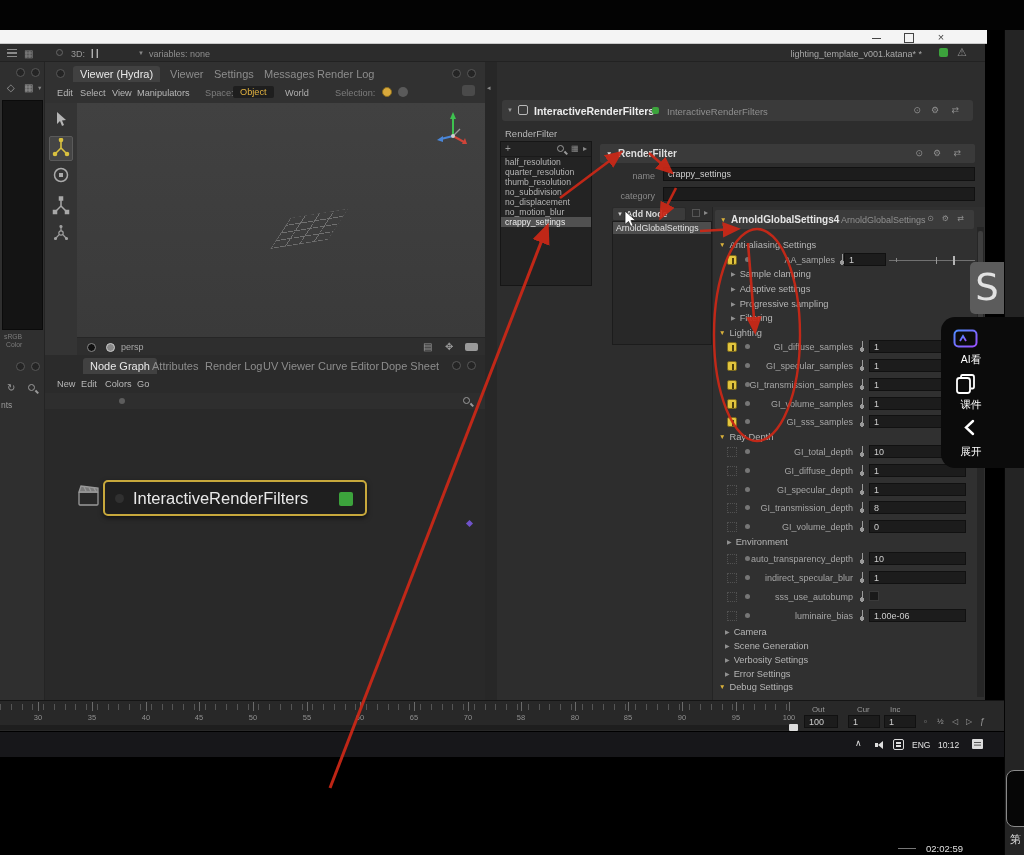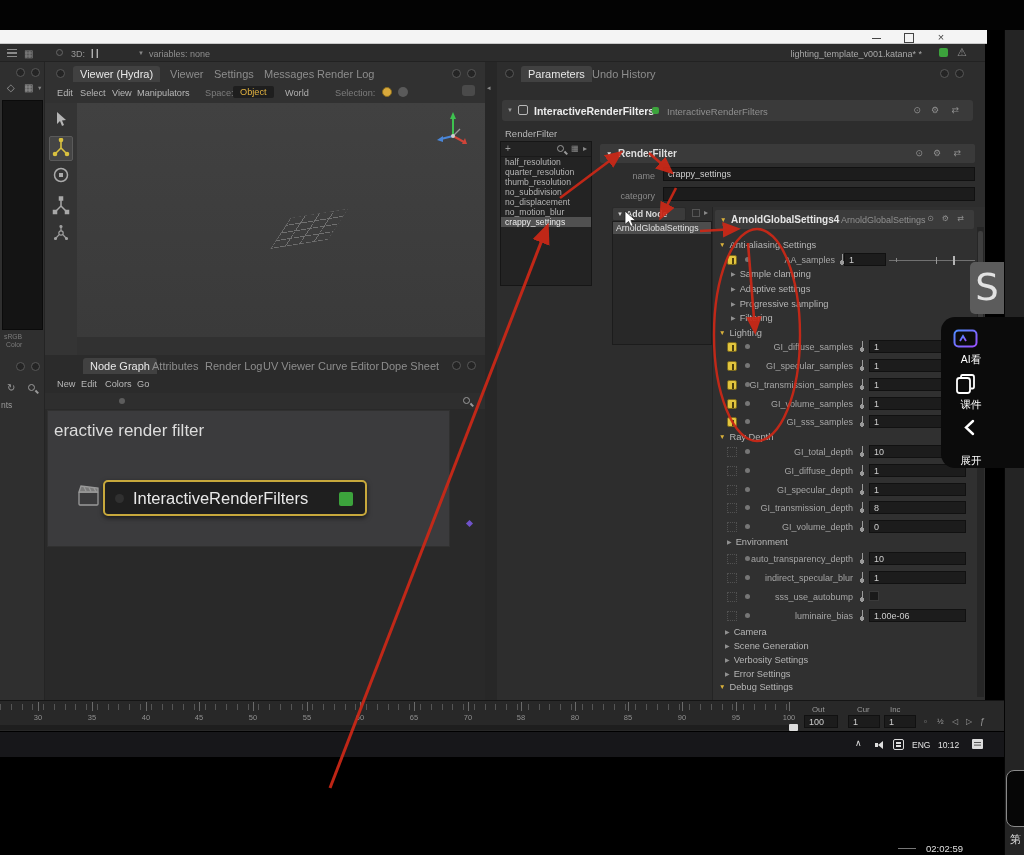--- a/index.html
+++ b/index.html
@@ -227,20 +227,28 @@
   <svg class="abs" style="left:436px;top:110px" width="36" height="40">
     <line x1="17" y1="26" x2="17" y2="7" stroke="#3ec24f" stroke-width="2"></line>
       <path d="M17,2 L14,9 L20,9 Z" fill="#3ec24f"></path>
     <line x1="17" y1="26" x2="28" y2="32" stroke="#d04438" stroke-width="2"></line>
       <path d="M31,34 L26,34 L29,28 Z" fill="#d04438"></path>
     <line x1="17" y1="26" x2="5" y2="29" stroke="#4a86d8" stroke-width="2"></line>
       <path d="M1,30 L7,26 L7,32 Z" fill="#4a86d8"></path>
     <line x1="17" y1="26" x2="24" y2="19" stroke="#999" stroke-width="1.2"></line>
     <circle cx="17" cy="26" r="2" fill="#cfcfcf"></circle>
   </svg>
+  <div class="abs vstatus">
+    <span style="position:absolute;left:10px;top:5px;width:9px;height:9px;border-radius:50%;background:#111;border:1px solid #888"></span>
+    <span style="position:absolute;left:29px;top:5px;width:9px;height:9px;border-radius:50%;background:#888;border:1px solid #ccc"></span>
+    <span style="position:absolute;left:44px;top:4px;color:#a8a8a8">persp</span>
+    <span style="position:absolute;left:346px;top:3px;color:#9a9a9a;font-size:10px">▤</span>
+    <span style="position:absolute;left:368px;top:3px;color:#9a9a9a;font-size:10px">✥</span>
+    <span style="position:absolute;left:388px;top:5px;width:13px;height:8px;background:#9a9a9a;border-radius:2px"></span>
+  </div>
 
   <div class="abs ng"></div>
   <div class="abs tabrow" style="left:45px;top:357px;width:440px;height:19px">
     <span class="abs tab-active" style="left:38px;top:1px">Node Graph</span>
     <span class="abs tab-plain" style="left:100px;top:1px">Attributes</span>
     <span class="abs tab-plain" style="left:153px;top:1px">Render Log</span>
     <span class="abs tab-plain" style="left:211px;top:1px">UV Viewer</span>
     <span class="abs tab-plain" style="left:266px;top:1px">Curve Editor</span>
     <span class="abs tab-plain" style="left:329px;top:1px">Dope Sheet</span>
     <span class="panel-circ" style="left:407px;top:4px"></span>
@@ -250,23 +258,20 @@
     <span class="abs menu-item" style="left:12px;top:3px">New</span>
     <span class="abs menu-item" style="left:36px;top:3px">Edit</span>
     <span class="abs menu-item" style="left:60px;top:3px">Colors</span>
     <span class="abs menu-item" style="left:92px;top:3px">Go</span>
   </div>
   <div class="abs" style="left:45px;top:393px;width:440px;height:16px;background:#2e2e2e">
     <span style="position:absolute;left:74px;top:5px;width:6px;height:6px;border-radius:50%;background:#5d5d5d"></span>
     <span class="mag" style="left:418px;top:4px"></span>
   </div>
   <div class="abs ngcanvas">
-    <div class="backdrop">
-      <div style="position:absolute;left:6px;top:10px;font-size:17px;color:#dcdcdc;white-space:nowrap">eractive render filter</div>
-    </div>
     <svg style="position:absolute;left:32px;top:74px" width="24" height="28">
       <g stroke="#9a9a9a" stroke-width="1.3" fill="none">
         <rect x="2" y="9" width="19" height="13" rx="1"></rect>
         <path d="M2,9 L4,3 L21,5 L21,9 Z" fill="#7a7a7a"></path>
         <line x1="7" y1="4" x2="9" y2="8"></line>
           <line x1="12" y1="4.5" x2="14" y2="8.5"></line>
           <line x1="17" y1="5" x2="19" y2="9"></line>
       </g>
     </svg>
     <div class="nodebox">
@@ -274,27 +279,20 @@
       <span style="position:absolute;left:28px;top:7px;font-size:16.5px;color:#e8e8e8;white-space:nowrap">InteractiveRenderFilters</span>
       <span class="greensq" style="position:absolute;left:234px;top:10px;width:14px;height:14px"></span>
     </div>
     <span style="position:absolute;left:422px;top:112px;width:5px;height:5px;background:#6f52c9;transform:rotate(45deg)"></span>
   </div>
 
   <div class="abs splitter">
     <span style="position:absolute;left:2px;top:22px;font-size:7px;color:#8a8a8a">◂</span>
   </div>
   <div class="abs params"></div>
-  <div class="abs tabrow" style="left:497px;top:65px;width:488px;height:19px">
-    <span class="panel-circ" style="left:8px;top:4px"></span>
-    <span class="abs tab-active" style="left:24px;top:1px">Parameters</span>
-    <span class="abs tab-plain" style="left:88px;top:1px">Undo History</span>
-    <span class="panel-circ" style="left:443px;top:4px"></span>
-    <span class="panel-circ" style="left:458px;top:4px"></span>
-  </div>
   <div class="abs nodehdr">
     <span style="position:absolute;left:5px;top:7px;font-size:6px;color:#999">▼</span>
     <span style="position:absolute;left:16px;top:5px;width:10px;height:10px;border:1.2px solid #b8b8b8;border-radius:2px"></span>
     <span style="position:absolute;left:32px;top:5px;font-size:10.5px;font-weight:bold;color:#ececec">InteractiveRenderFilters</span>
     <span class="greensq" style="position:absolute;left:150px;top:7px;width:7px;height:7px"></span>
     <span style="position:absolute;left:165px;top:6px;font-size:9.5px;color:#8f8f8f">InteractiveRenderFilters</span>
     <span class="hdr-ic" style="position:absolute;right:52px;top:5px">⊙</span>
     <span class="hdr-ic" style="position:absolute;right:34px;top:5px">⚙</span>
     <span class="hdr-ic" style="position:absolute;right:14px;top:5px">⇄</span>
   </div>
@@ -554,21 +552,21 @@
     </svg>
     <span class="sp-lbl" style="top:36px">AI看</span>
     <svg style="position:absolute;left:14px;top:56px" width="23" height="23">
       <rect x="2" y="5" width="13" height="15" rx="2.5" fill="none" stroke="#fff" stroke-width="1.8"></rect>
       <path d="M6,5 L6,3.5 A1.5,1.5 0 0 1 7.5,2 L17,2 A2,2 0 0 1 19,4 L19,14 A1.5,1.5 0 0 1 17.5,15.5 L16,15.5" fill="none" stroke="#fff" stroke-width="1.8"></path>
     </svg>
     <span class="sp-lbl" style="top:81px">课件</span>
     <svg style="position:absolute;left:22px;top:102px" width="12" height="17">
       <path d="M10,2 L3,8.5 L10,15" fill="none" stroke="#fff" stroke-width="2.4" stroke-linecap="round"></path>
     </svg>
-    <span class="sp-lbl" style="top:137px">展开</span>
+    <span class="sp-lbl" style="top:128px">展开</span>
   </div>
   <div class="abs cornerbox"></div>
   <span class="abs cornerchar">第</span>
 
   <svg class="abs overlay" width="1024" height="855" viewBox="0 0 1024 855">
     <defs>
       <marker id="ah" markerWidth="8" markerHeight="8" refX="5.5" refY="3" orient="auto">
         <path d="M0,0 L7,3 L0,6 Z" fill="#cc2817"></path>
       </marker>
     </defs>

